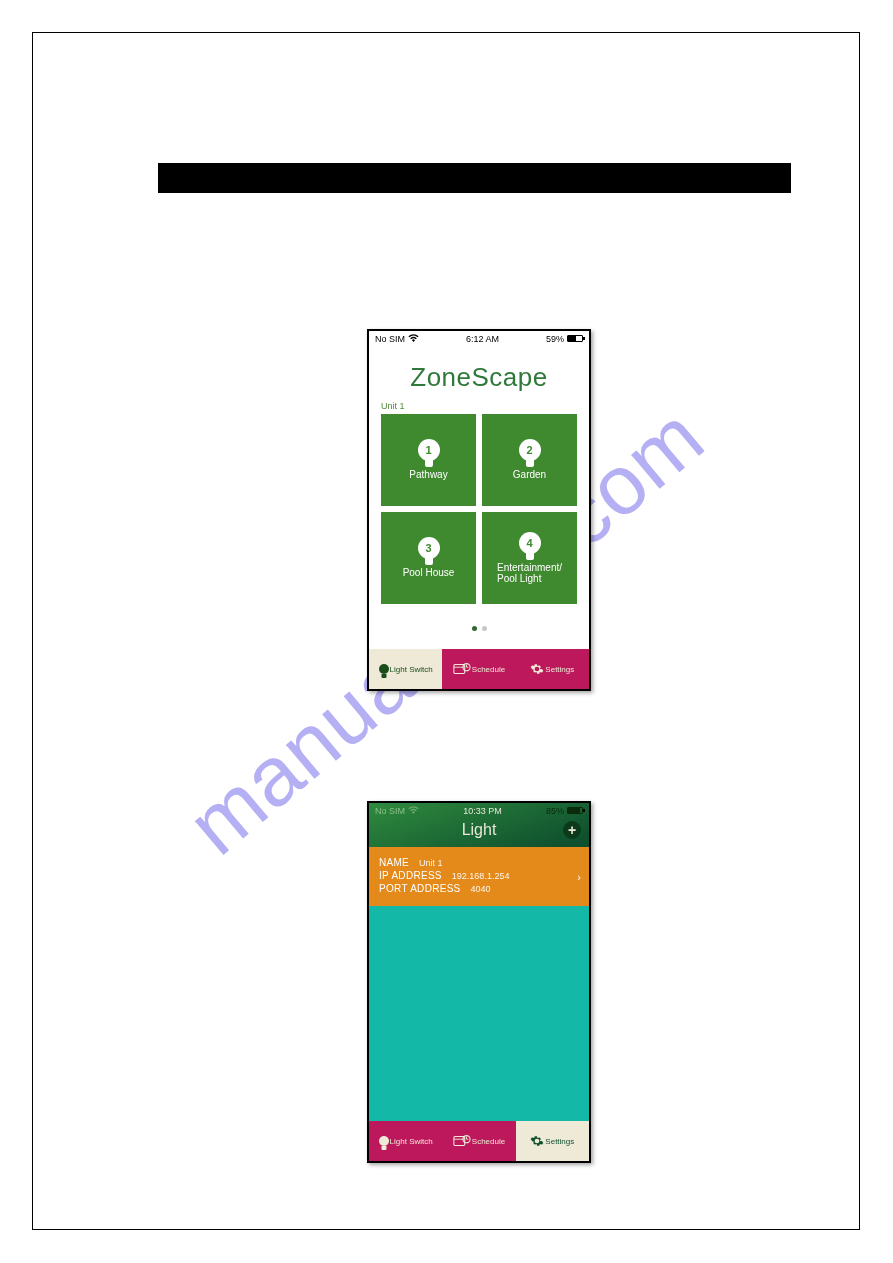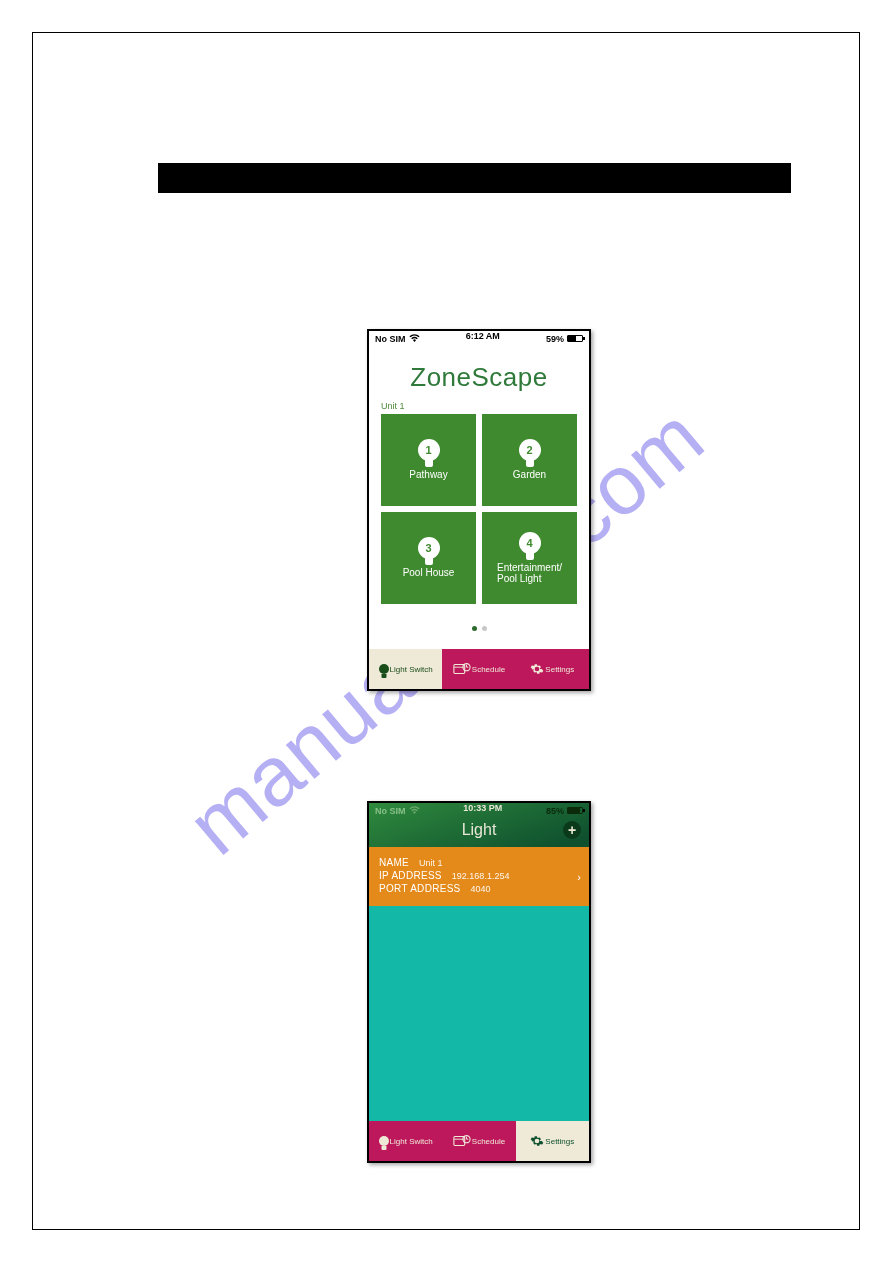--- a/index.html
+++ b/index.html
@@ -47,24 +47,25 @@
     border: 2px solid #000;
     background: #fff;
     box-shadow: 2px 2px 4px rgba(0,0,0,0.35);
   }
   .phone.a { left: 334px; top: 296px; }
   .phone.b { left: 334px; top: 768px; }
 
   .status-bar {
     height: 15px;
     display: flex;
+    align-items: center;
     justify-content: space-between;
     padding: 0 6px;
     font-size: 9px;
-    font-weight: 700;
+    font-weight: 400;
   }
   .status-bar .left, .status-bar .right { display: flex; align-items: center; gap: 3px; }
   .wifi {
     display: inline-block;
   }
   .battery {
     display: inline-block;
     width: 16px; height: 7px;
     border: 1px solid #000;
     position: relative;

